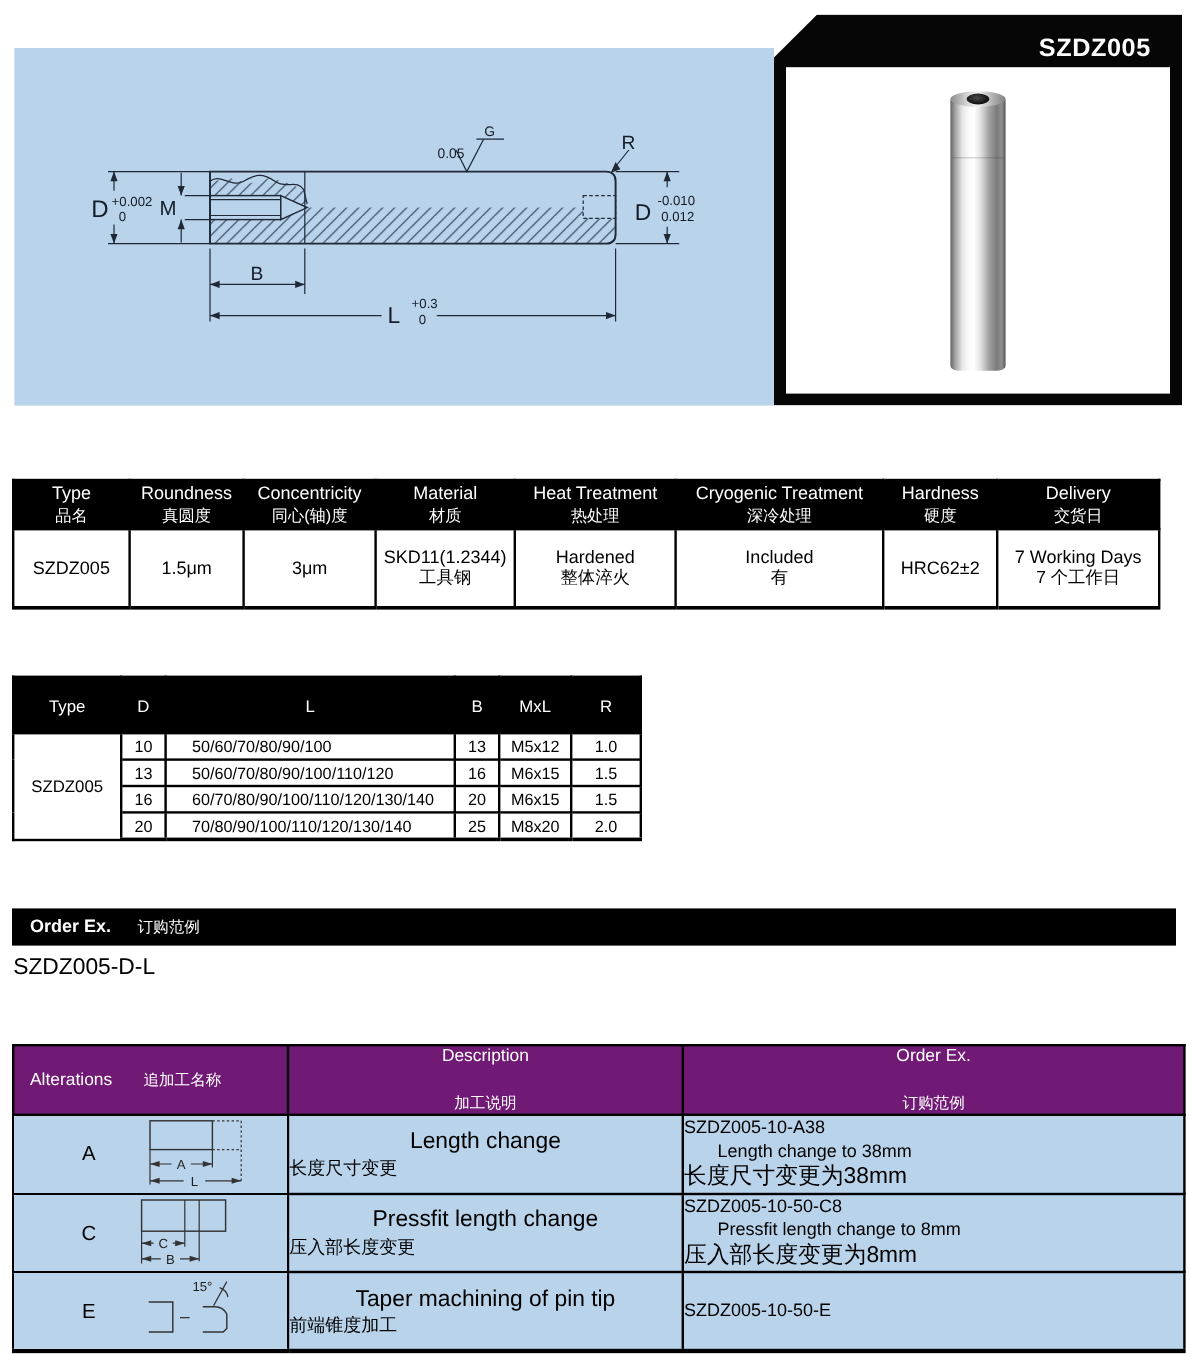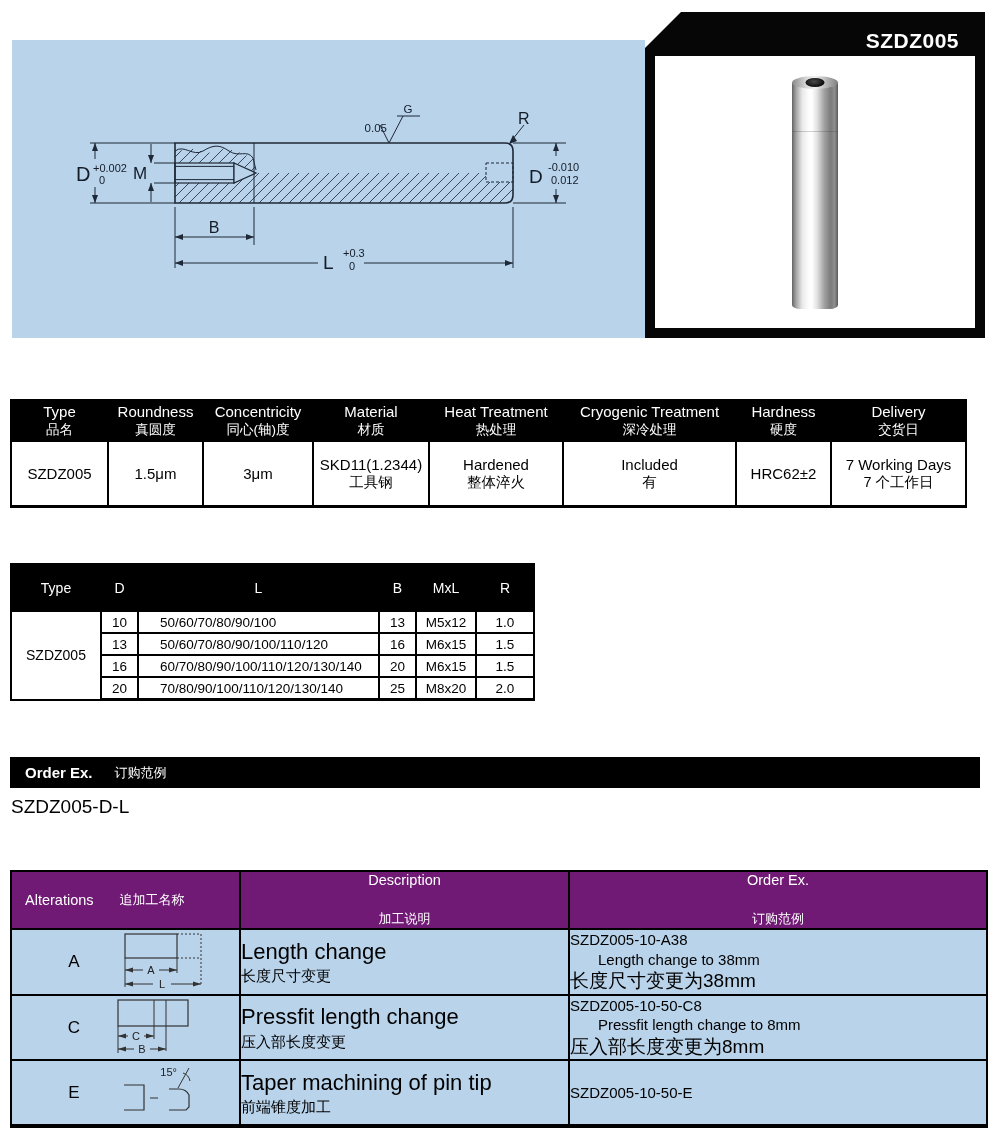--- a/index.html
+++ b/index.html
@@ -58,21 +58,21 @@
   .alt-table thead th{background:#701a75;color:#fff;font-weight:normal;height:23px;font-size:14.5px;}
   .alt-table tbody td{height:63px;background:#b8d3ea;}
   .alt-table tbody tr:last-child td{border-bottom:4px solid #000;}
   .alt-h1{display:flex;align-items:center;padding-left:13px;gap:26px;}
   .alt-hc{display:flex;align-items:center;justify-content:center;gap:22px;flex-direction:column;}
   .zh-small{font-size:13px;font-weight:normal;}
   .alt-c1{position:relative;}
   .alt-letter{position:absolute;left:45px;top:0;width:34px;height:100%;display:flex;align-items:center;justify-content:center;font-size:17px;}
   .alt-diagram{position:absolute;left:0;top:0;}
   .alt-c2{vertical-align:middle;padding-left:22px;}
-  .alt-c2 .en{font-size:22px;line-height:1.3;}
+  .alt-c2 .en{font-size:19px;line-height:1.3;text-align:center;}
   .alt-c2 .zh{font-size:15px;line-height:1.3;}
   .alt-c3{vertical-align:middle;padding-left:14px;}
   .alt-c3 div{line-height:1.3;}
   .code-line{font-size:15px;}
   .en-line{font-size:15px;padding-left:28px;}
   .zh-line{font-size:19px;}
   .alt-c3.single{font-size:16px;}
 
   .dw-line{stroke:#1e2836;stroke-width:1;fill:none;}
   .dw-text{fill:#141c28;}

